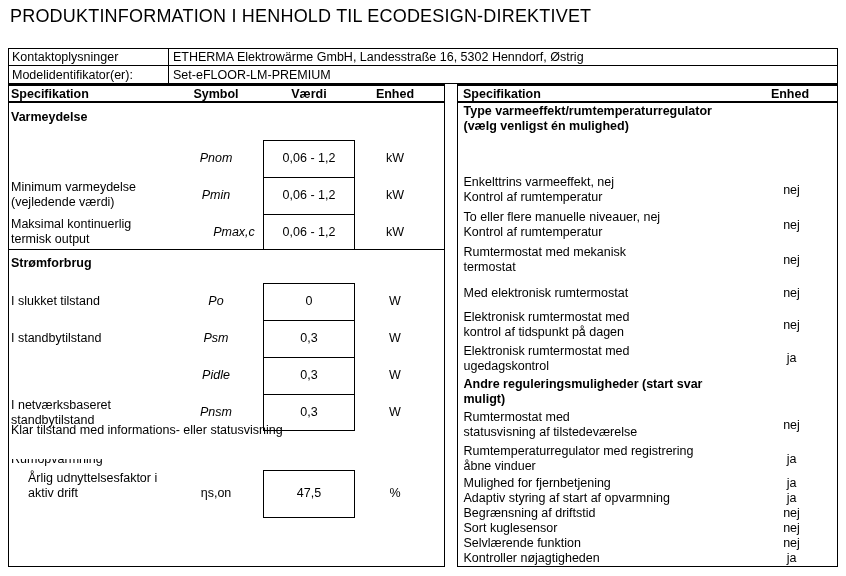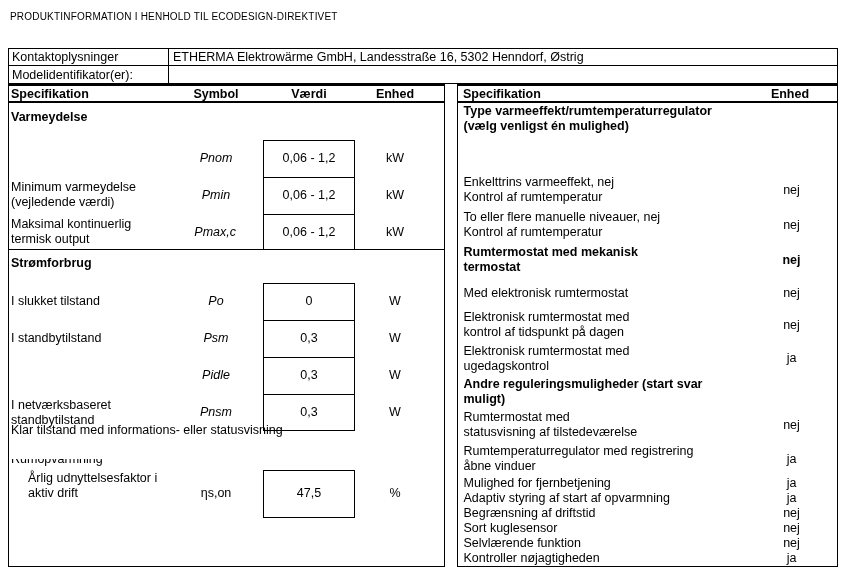--- a/index.html
+++ b/index.html
@@ -6,21 +6,21 @@
   .page{position:relative;width:846px;height:576px;background:#ffffff;
         font-family:"Liberation Sans",sans-serif;font-size:12.5px;line-height:15px;color:#000;overflow:hidden;}
   .abs{position:absolute;}
   .frame{position:absolute;border:1.5px solid #000;box-sizing:border-box;}
   .hline{position:absolute;height:0;border-top:1.5px solid #000;}
   .vline{position:absolute;width:0;border-left:1.5px solid #000;}
   .bold{font-weight:bold;}
   .ital{font-style:italic;}
   .ctr{text-align:center;}
   .pre{white-space:pre-line;}
-  .title{position:absolute;left:10px;top:9px;font-size:10px;letter-spacing:.2px;}
+  .title{position:absolute;left:10px;top:9px;font-size:18px;letter-spacing:.2px;}
   .hdrbox{position:absolute;box-sizing:border-box;border:1.5px solid #000;border-top-width:2.5px;border-bottom-width:2.5px;}
   .rtbl{position:absolute;left:458.5px;top:104px;width:378px;height:462px;display:flex;flex-direction:column;}
   .rrow{display:flex;align-items:center;box-sizing:border-box;}
   .rlabel{flex:1;padding-left:5px;white-space:pre-line;}
   .rval{width:72px;text-align:center;margin-right:9px;}
   .rc{height:16.33px;}
   .clipwrap{position:absolute;left:11px;top:459px;width:220px;height:10px;overflow:hidden;}
   .clipwrap>div{margin-top:-7px;}
 </style>
 </head>
@@ -48,20 +48,21 @@
   <div class="frame" style="left:263px;top:283px;width:92px;height:148px;"></div>
   <div class="hline" style="left:263px;top:320px;width:92px;"></div>
   <div class="hline" style="left:263px;top:357px;width:92px;"></div>
   <div class="hline" style="left:263px;top:394px;width:92px;"></div>
 
   <div class="frame" style="left:263px;top:470px;width:92px;height:48px;"></div>
 
   <div class="abs" style="left:12px;top:50px;">Kontaktoplysninger</div>
   <div class="abs" style="left:173px;top:50px;text-align:right;">ETHERMA Elektrowärme GmbH, Landesstraße 16, 5302 Henndorf, Østrig</div>
   <div class="abs" style="left:12px;top:68px;">Modelidentifikator(er):</div>
+  <div class="abs" style="left:173px;top:68px;">Set-eFLOOR-LM-PREMIUM</div>
 
   <div class="abs bold" style="left:11px;top:86.5px;">Specifikation</div>
   <div class="abs bold ctr" style="left:178px;top:86.5px;width:76px;">Symbol</div>
   <div class="abs bold ctr" style="left:263px;top:86.5px;width:92px;">Værdi</div>
   <div class="abs bold ctr" style="left:373px;top:86.5px;width:44px;">Enhed</div>
   <div class="abs bold" style="left:463px;top:86.5px;">Specifikation</div>
   <div class="abs bold ctr" style="left:754px;top:86.5px;width:72px;">Enhed</div>
 
   <div class="abs bold" style="left:11px;top:110px;">Varmeydelse</div>
 
@@ -70,21 +71,21 @@
   <div class="abs ctr" style="left:373px;top:151px;width:44px;">kW</div>
 
   <div class="abs pre" style="left:11px;top:180px;width:185px;">Minimum varmeydelse
 (vejledende værdi)</div>
   <div class="abs ital ctr" style="left:178px;top:188px;width:76px;">Pmin</div>
   <div class="abs ctr" style="left:263px;top:188px;width:92px;">0,06 - 1,2</div>
   <div class="abs ctr" style="left:373px;top:188px;width:44px;">kW</div>
 
   <div class="abs pre" style="left:11px;top:217px;width:185px;">Maksimal kontinuerlig
 termisk output</div>
-  <div class="abs ital ctr" style="left:160px;top:224.5px;width:76px;text-align:right;">Pmax,c</div>
+  <div class="abs ital ctr" style="left:196px;top:224.5px;width:76px;">Pmax,c</div>
   <div class="abs ctr" style="left:263px;top:224.5px;width:92px;">0,06 - 1,2</div>
   <div class="abs ctr" style="left:373px;top:224.5px;width:44px;">kW</div>
 
   <div class="abs bold" style="left:11px;top:256px;">Strømforbrug</div>
 
   <div class="abs pre" style="left:11px;top:294px;width:185px;">I slukket tilstand</div>
   <div class="abs ital ctr" style="left:178px;top:294px;width:76px;">Po</div>
   <div class="abs ctr" style="left:263px;top:294px;width:92px;">0</div>
   <div class="abs ctr" style="left:373px;top:294px;width:44px;">W</div>
 
@@ -123,21 +124,21 @@
     <div class="rrow" style="height:38px;margin-top:39px;">
       <div class="rlabel">Enkelttrins varmeeffekt, nej
 Kontrol af rumtemperatur</div>
       <div class="rval">nej</div>
     </div>
     <div class="rrow" style="height:38px;">
       <div class="rlabel">To eller flere manuelle niveauer, nej
 Kontrol af rumtemperatur</div>
       <div class="rval">nej</div>
     </div>
-    <div class="rrow" style="height:39px;font-weight:bold;">
+    <div class="rrow" style="height:39px;">
       <div class="rlabel">Rumtermostat med mekanisk
 termostat</div>
       <div class="rval">nej</div>
     </div>
     <div class="rrow" style="height:33px;">
       <div class="rlabel">Med elektronisk rumtermostat</div>
       <div class="rval">nej</div>
     </div>
     <div class="rrow" style="height:38px;">
       <div class="rlabel">Elektronisk rumtermostat med

